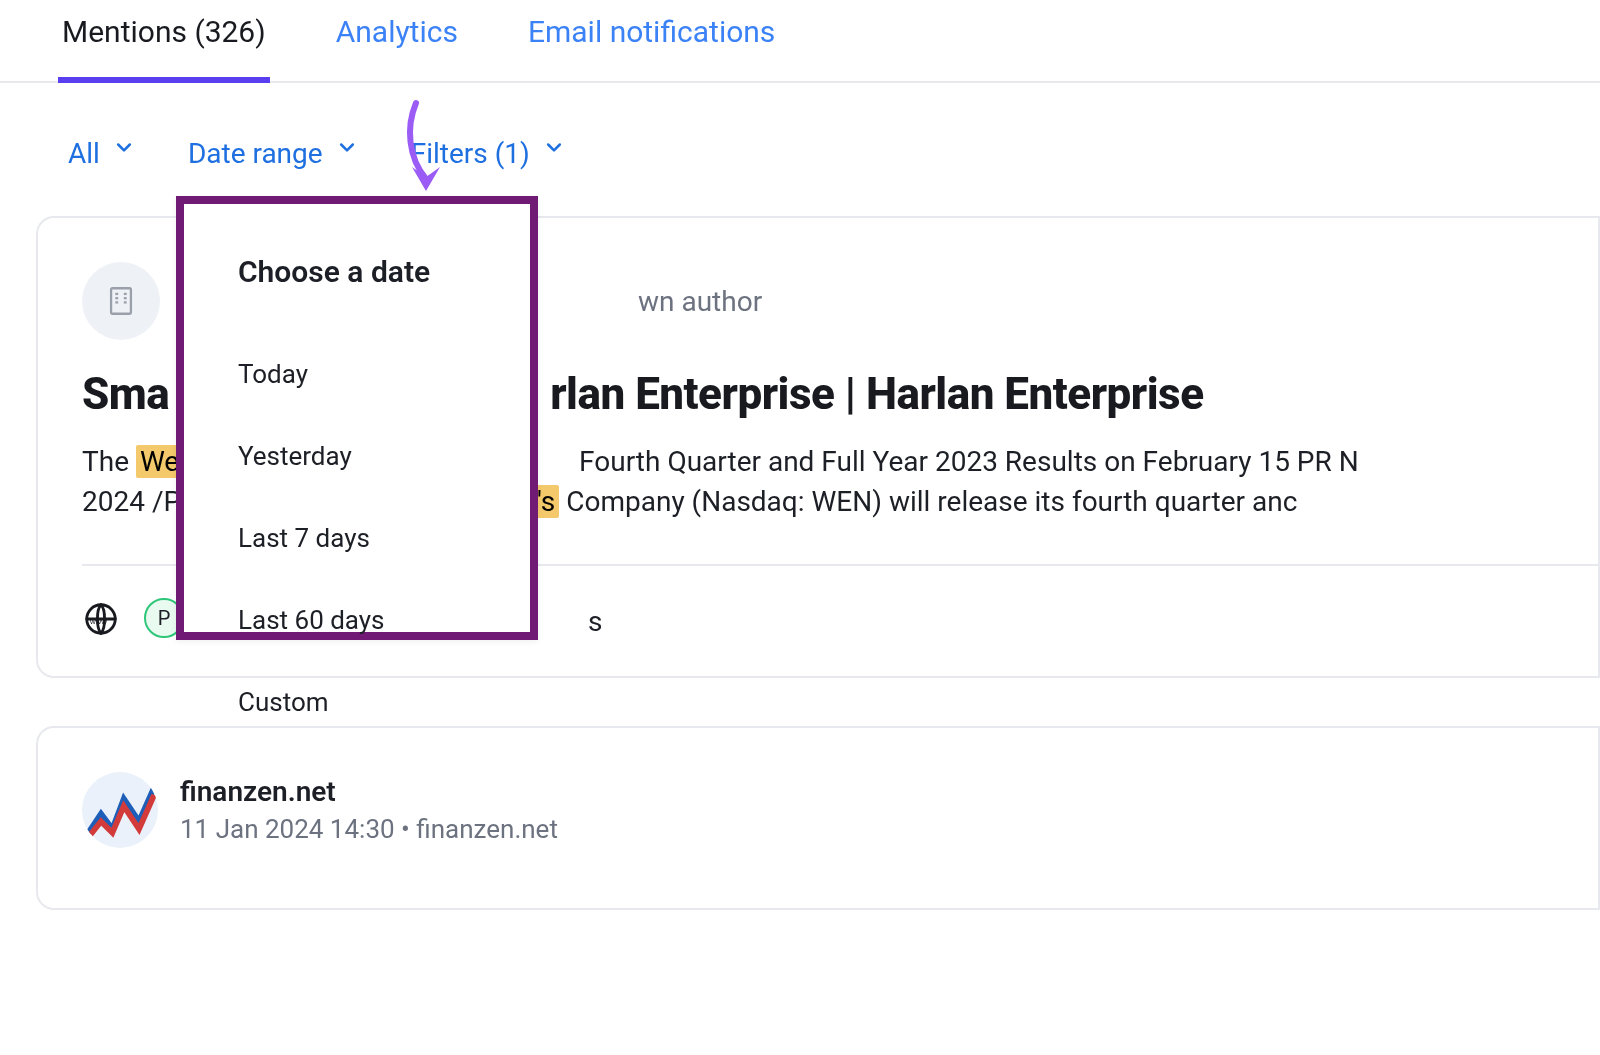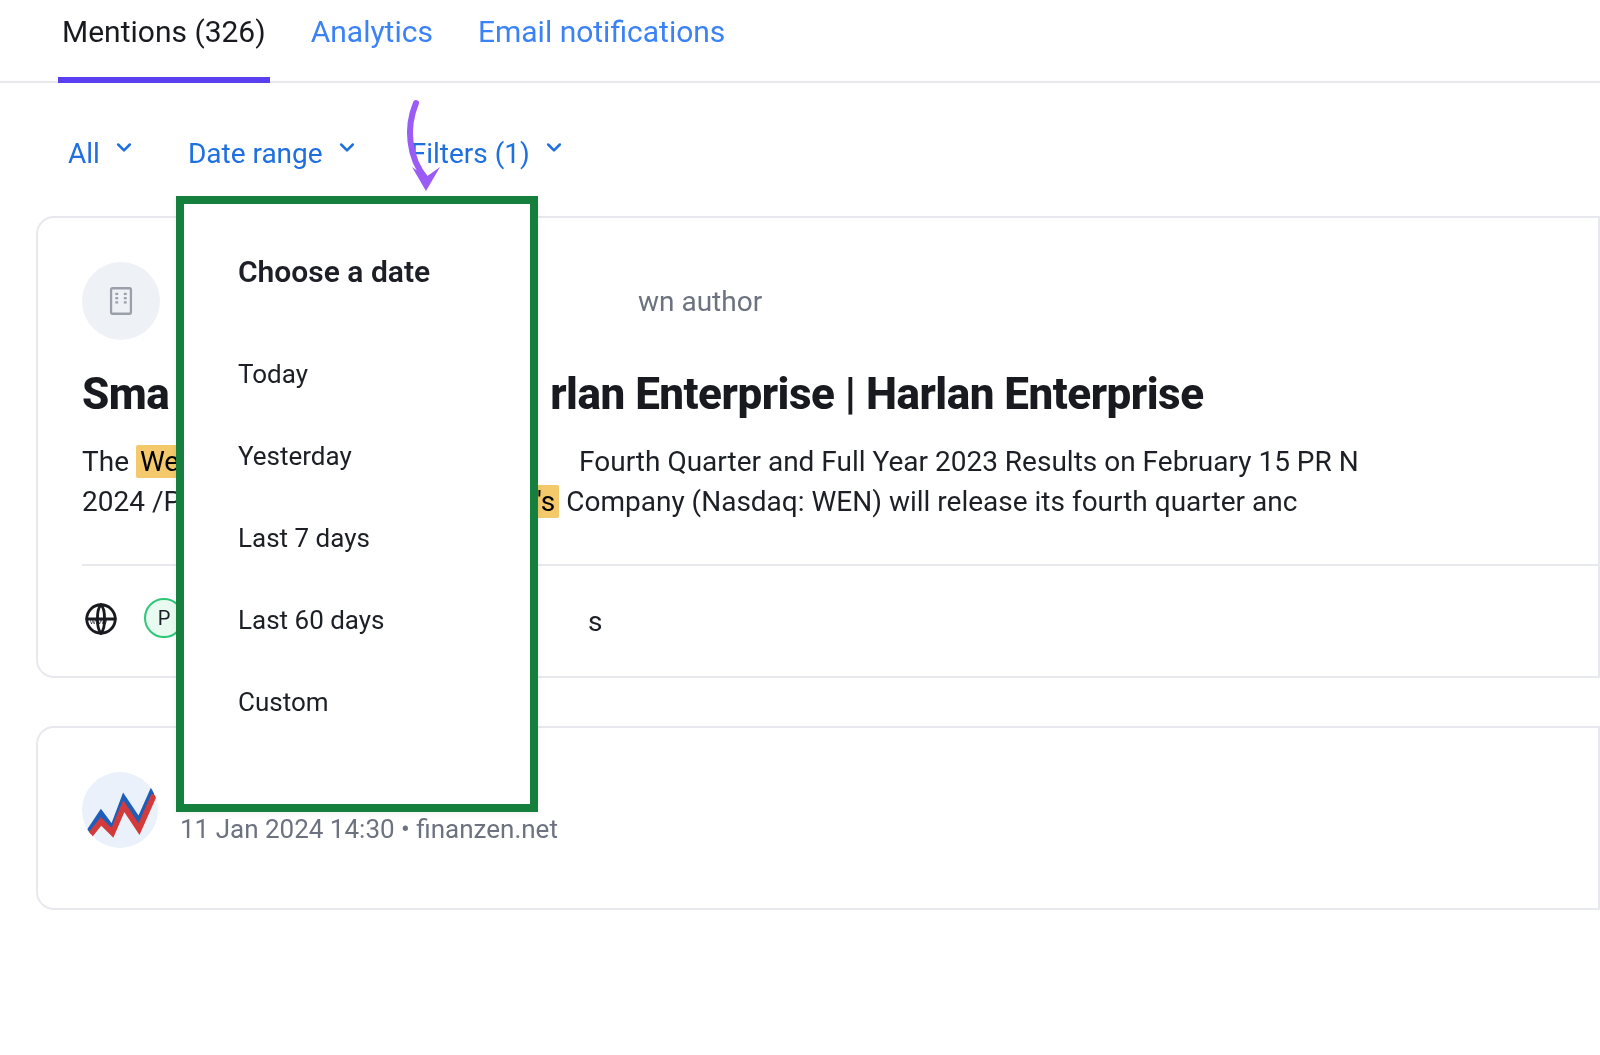--- a/index.html
+++ b/index.html
@@ -9,21 +9,21 @@
     color: #181a1f;
     width: 1600px;
     height: 1055px;
     overflow: hidden;
     position: relative;
   }
 
   
   .tabs {
     display: flex;
-    gap: 37px;
+    gap: 62px;
     padding: 14px 0 0 58px;
     border-bottom: 2px solid #e7e9ee;
   }
   .tab {
     font-size: 30px;
     color: #3b82f6;
     padding: 0 4px 28px 4px;
     cursor: pointer;
     border-bottom: 6px solid transparent;
     margin-bottom: -2px;
@@ -59,23 +59,23 @@
     top: 97px;
     pointer-events: none;
   }
 
   
   .date-popover {
     position: absolute;
     left: 176px;
     top: 196px;
     width: 362px;
-    height: 616px;
+    height: 444px;
     background: #fff;
-    border: 8px solid #15803d;
+    border: 8px solid #701a75;
     padding: 50px 46px 30px 54px;
     box-shadow: 0 2px 6px rgba(0,0,0,0.06);
   }
   .date-popover h3 {
     font-size: 30px;
     font-weight: 600;
     color: #1c1f25;
     margin-bottom: 44px;
   }
   .date-option {

